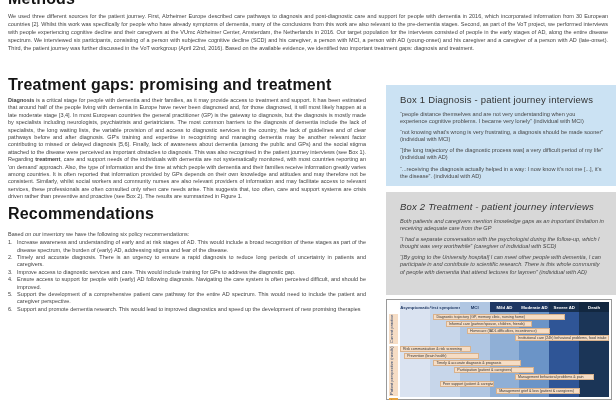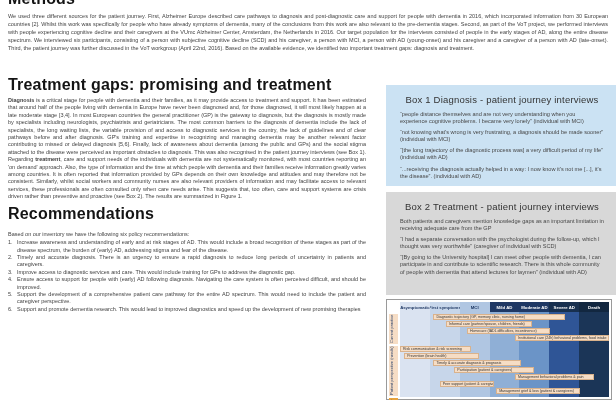--- a/index.html
+++ b/index.html
@@ -29,21 +29,21 @@
   .rec-list li { display: flex; }
   .rec-list li .num { flex: 0 0 9px; text-align: left; }
   .rec-list li .itxt { flex: 1; }
 
   .box {
     position: absolute; left: 386px; width: 230px;
     padding: 9px 12px 8px 14px;
   }
   .box1 { top: 85px; height: 101px; }
   .box2 { top: 192px; height: 103px; }
-  .box-title { font-size: 9.5px; font-weight: normal; color: #333333; margin-bottom: 6px; letter-spacing: 0.2px; text-align: center; }
+  .box-title { font-size: 9.5px; font-weight: normal; color: #333333; margin-bottom: 6px; letter-spacing: 0.2px; }
   .box-quote { font-size: 5.6px; line-height: 7.1px; color: #474747; margin-bottom: 4px; }
 
   .fig {
     position: absolute; left: 386px; top: 299px; width: 226px; height: 101px;
     background: #ffffff; border: 1px solid #9a9a9a;
     display: flex; padding: 2px;
   }
   .fig-labelcol { width: 11px; position: relative; }
   .fig-grouplabel {
     position: absolute; left: 0; width: 9px;
@@ -114,21 +114,21 @@
   </div>
 
   <aside class="box box1" style="background-color: rgb(203, 226, 243);">
     <div class="box-title">Box 1 Diagnosis - patient journey interviews</div>
     <p class="box-quote">“people distance themselves and are not very understanding when you experience cognitive problems. I became very lonely” (individual with MCI)</p>
     <p class="box-quote">“not knowing what's wrong is very frustrating, a diagnosis should be made sooner” (individual with MCI)</p>
     <p class="box-quote">“[the long trajectory of the diagnostic process was] a very difficult period of my life” (individual with AD)</p>
     <p class="box-quote">“...receiving the diagnosis actually helped in a way: I now know it's not me [...], it's the disease”. (individual with AD)</p>
   </aside>
 
-  <aside class="box box2" style="background-color: rgb(216, 216, 216);">
+  <aside class="box box2" style="background-color: rgb(216, 216, 216); font-style: italic;">
     <div class="box-title">Box 2 Treatment - patient journey interviews</div>
     <p class="box-quote">Both patients and caregivers mention knowledge gaps as an important limitation in receiving adequate care from the GP</p>
     <p class="box-quote">“I had a separate conversation with the psychologist during the follow-up, which I thought was very worthwhile” (caregiver of individual with SCD)</p>
     <p class="box-quote">“[By going to the University hospital] I can meet other people with dementia, I can participate in and contribute to scientific research. There is this whole community of people with dementia that attend lectures for laymen” (individual with AD)</p>
   </aside>
 
   <figure class="fig">
     <div class="fig-labelcol">
       <div class="fig-grouplabel" style="top:12px; height:30px; background:#f6ddc5;">Current practice</div>
       <div class="fig-grouplabel" style="top:44px; height:50px; background:#f6ddc5;">Patient perspective (needs)</div>

